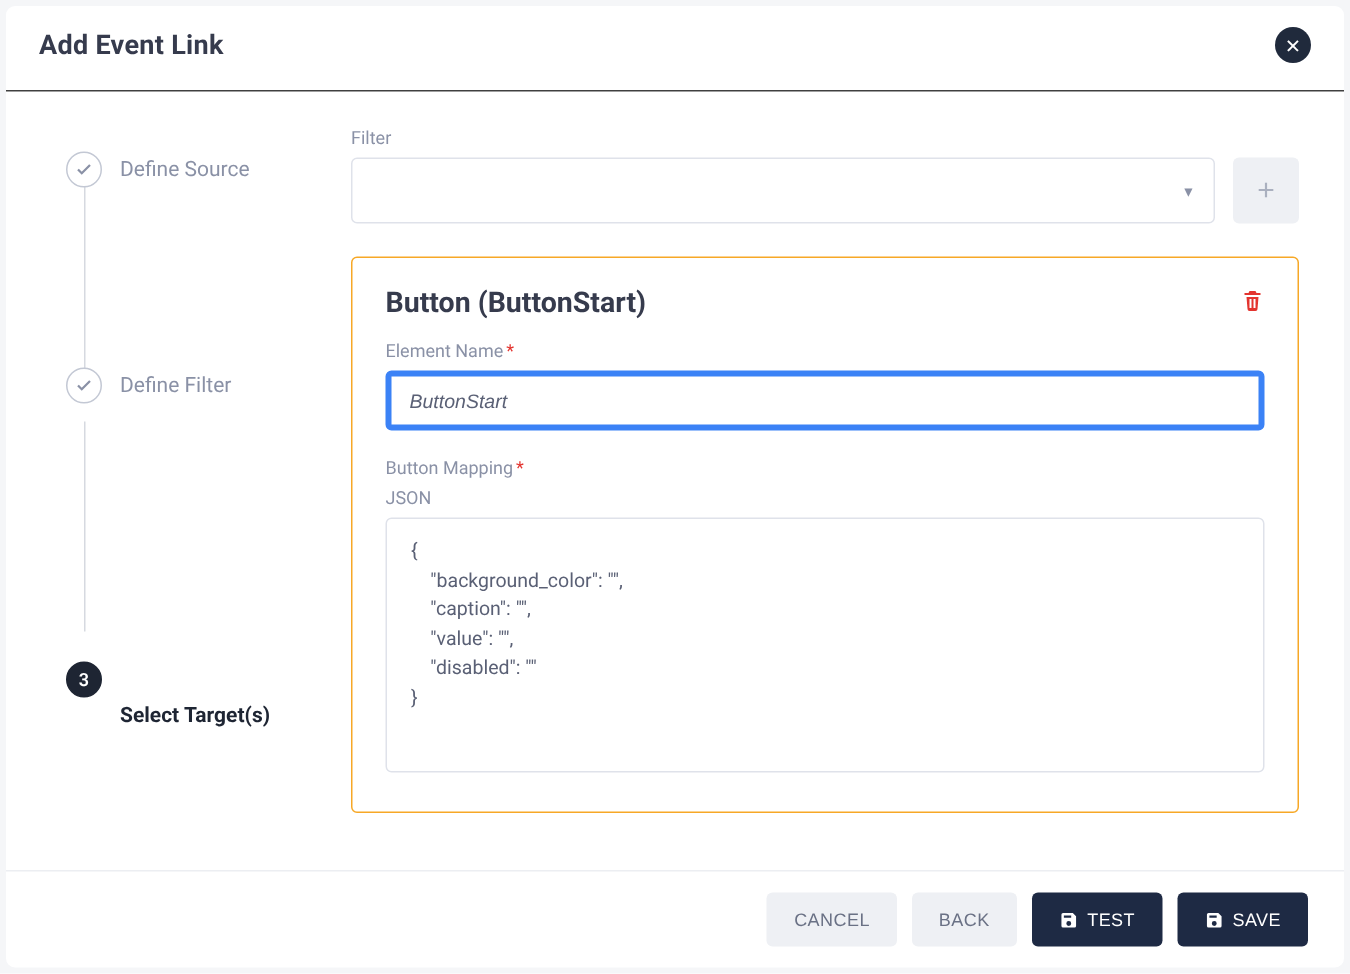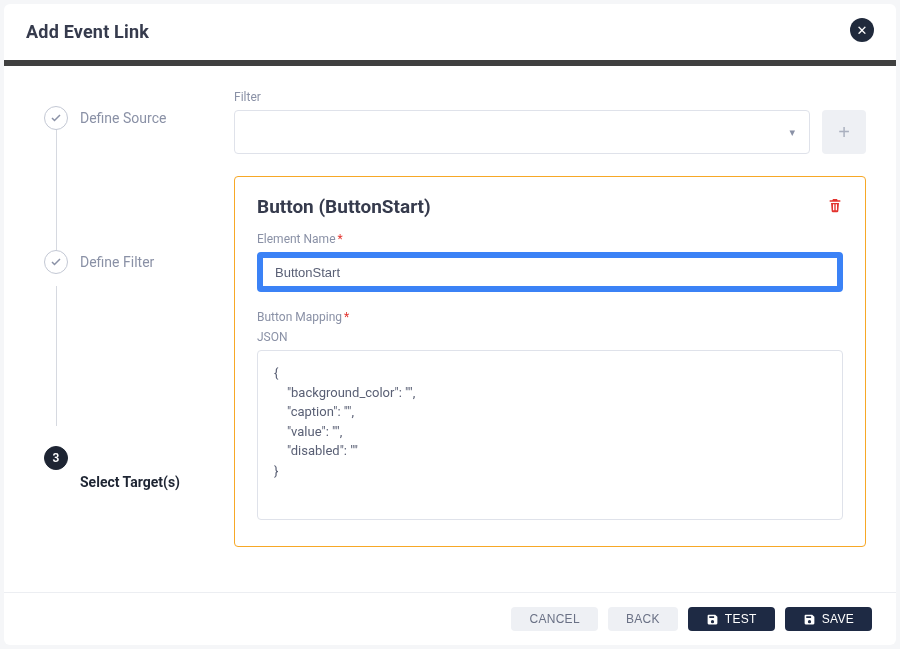--- a/index.html
+++ b/index.html
@@ -15,23 +15,23 @@
       position: absolute;
       top: 0; left: 0; right: 0; bottom: 0;
       background: #fff;
       border-radius: 6px;
       margin: 4px;
       display: flex;
       flex-direction: column;
     }
     .modal-header {
       padding: 14px 22px 18px;
-      border-bottom: 6px solid #404040;
-      display: flex;
-      align-items: flex-end;
+      border-bottom: 1px solid #404040;
+      display: flex;
+      align-items: center;
       justify-content: space-between;
     }
     .modal-title {
       font-size: 18px;
       font-weight: 700;
       color: #363b4d;
       letter-spacing: 0.2px;
     }
     .close-btn {
       width: 24px;
@@ -169,27 +169,28 @@
     }
     .trash-btn {
       background: none;
       border: none;
       cursor: pointer;
       color: #e3342f;
     }
     .text-input {
       width: 100%;
       height: 40px;
-      border: 6px solid #3b82f6;
+      border: 4px solid #3b82f6;
       border-radius: 4px;
       padding: 0 12px;
       font-size: 13px;
       color: #5a6075;
       background: #fff;
       margin-bottom: 18px;
+      font-style: italic;
     }
     .textarea-input {
       width: 100%;
       min-height: 170px;
       border: 1px solid #dfe2ea;
       border-radius: 4px;
       padding: 12px 16px;
       font-size: 13px;
       font-family: inherit;
       color: #5a6075;
@@ -198,21 +199,21 @@
       line-height: 1.5;
     }
     .modal-footer {
       border-top: 1px solid #eceef2;
       padding: 14px 24px;
       display: flex;
       justify-content: flex-end;
       gap: 10px;
     }
     .btn {
-      height: 24px;
+      height: 36px;
       padding: 0 18px;
       border-radius: 4px;
       border: none;
       font-size: 12px;
       font-weight: 500;
       letter-spacing: 0.3px;
       cursor: pointer;
       display: inline-flex;
       align-items: center;
       gap: 6px;

